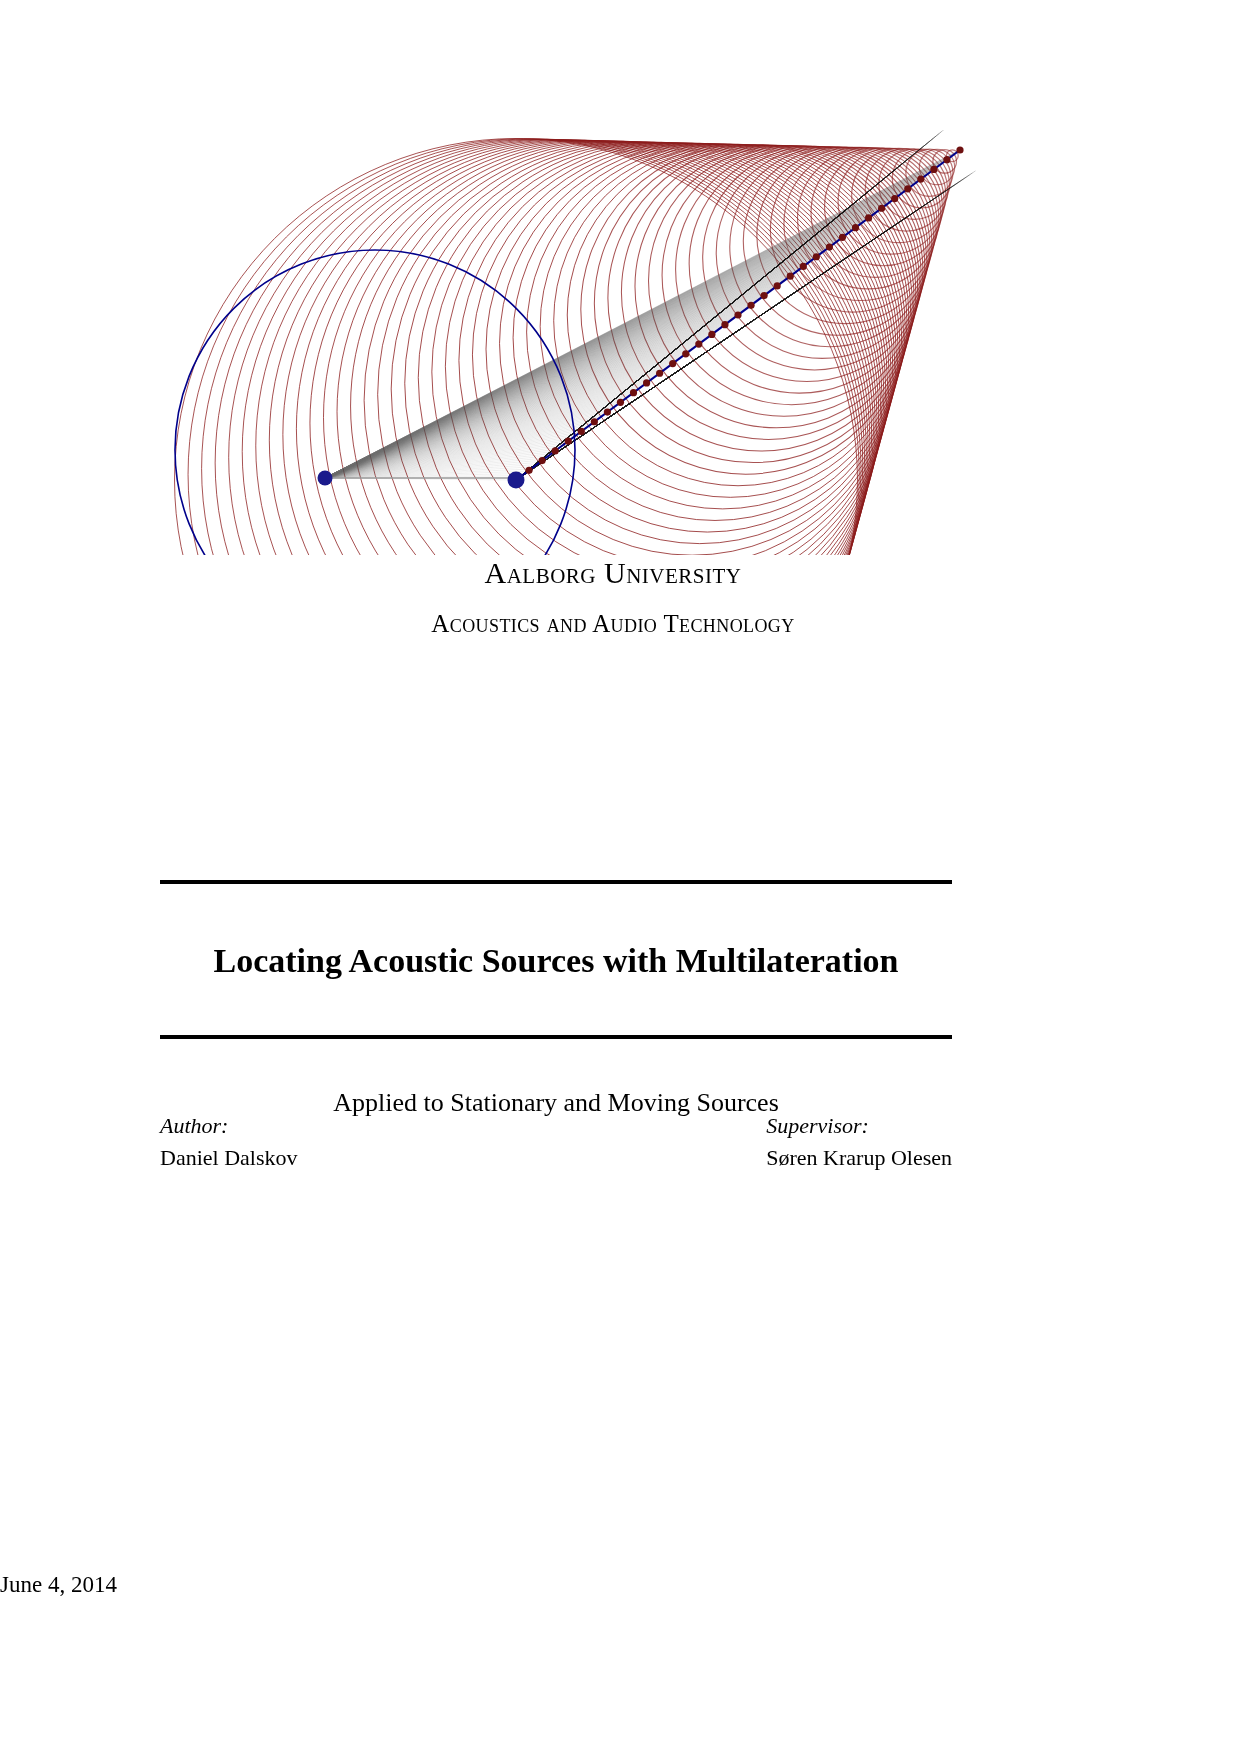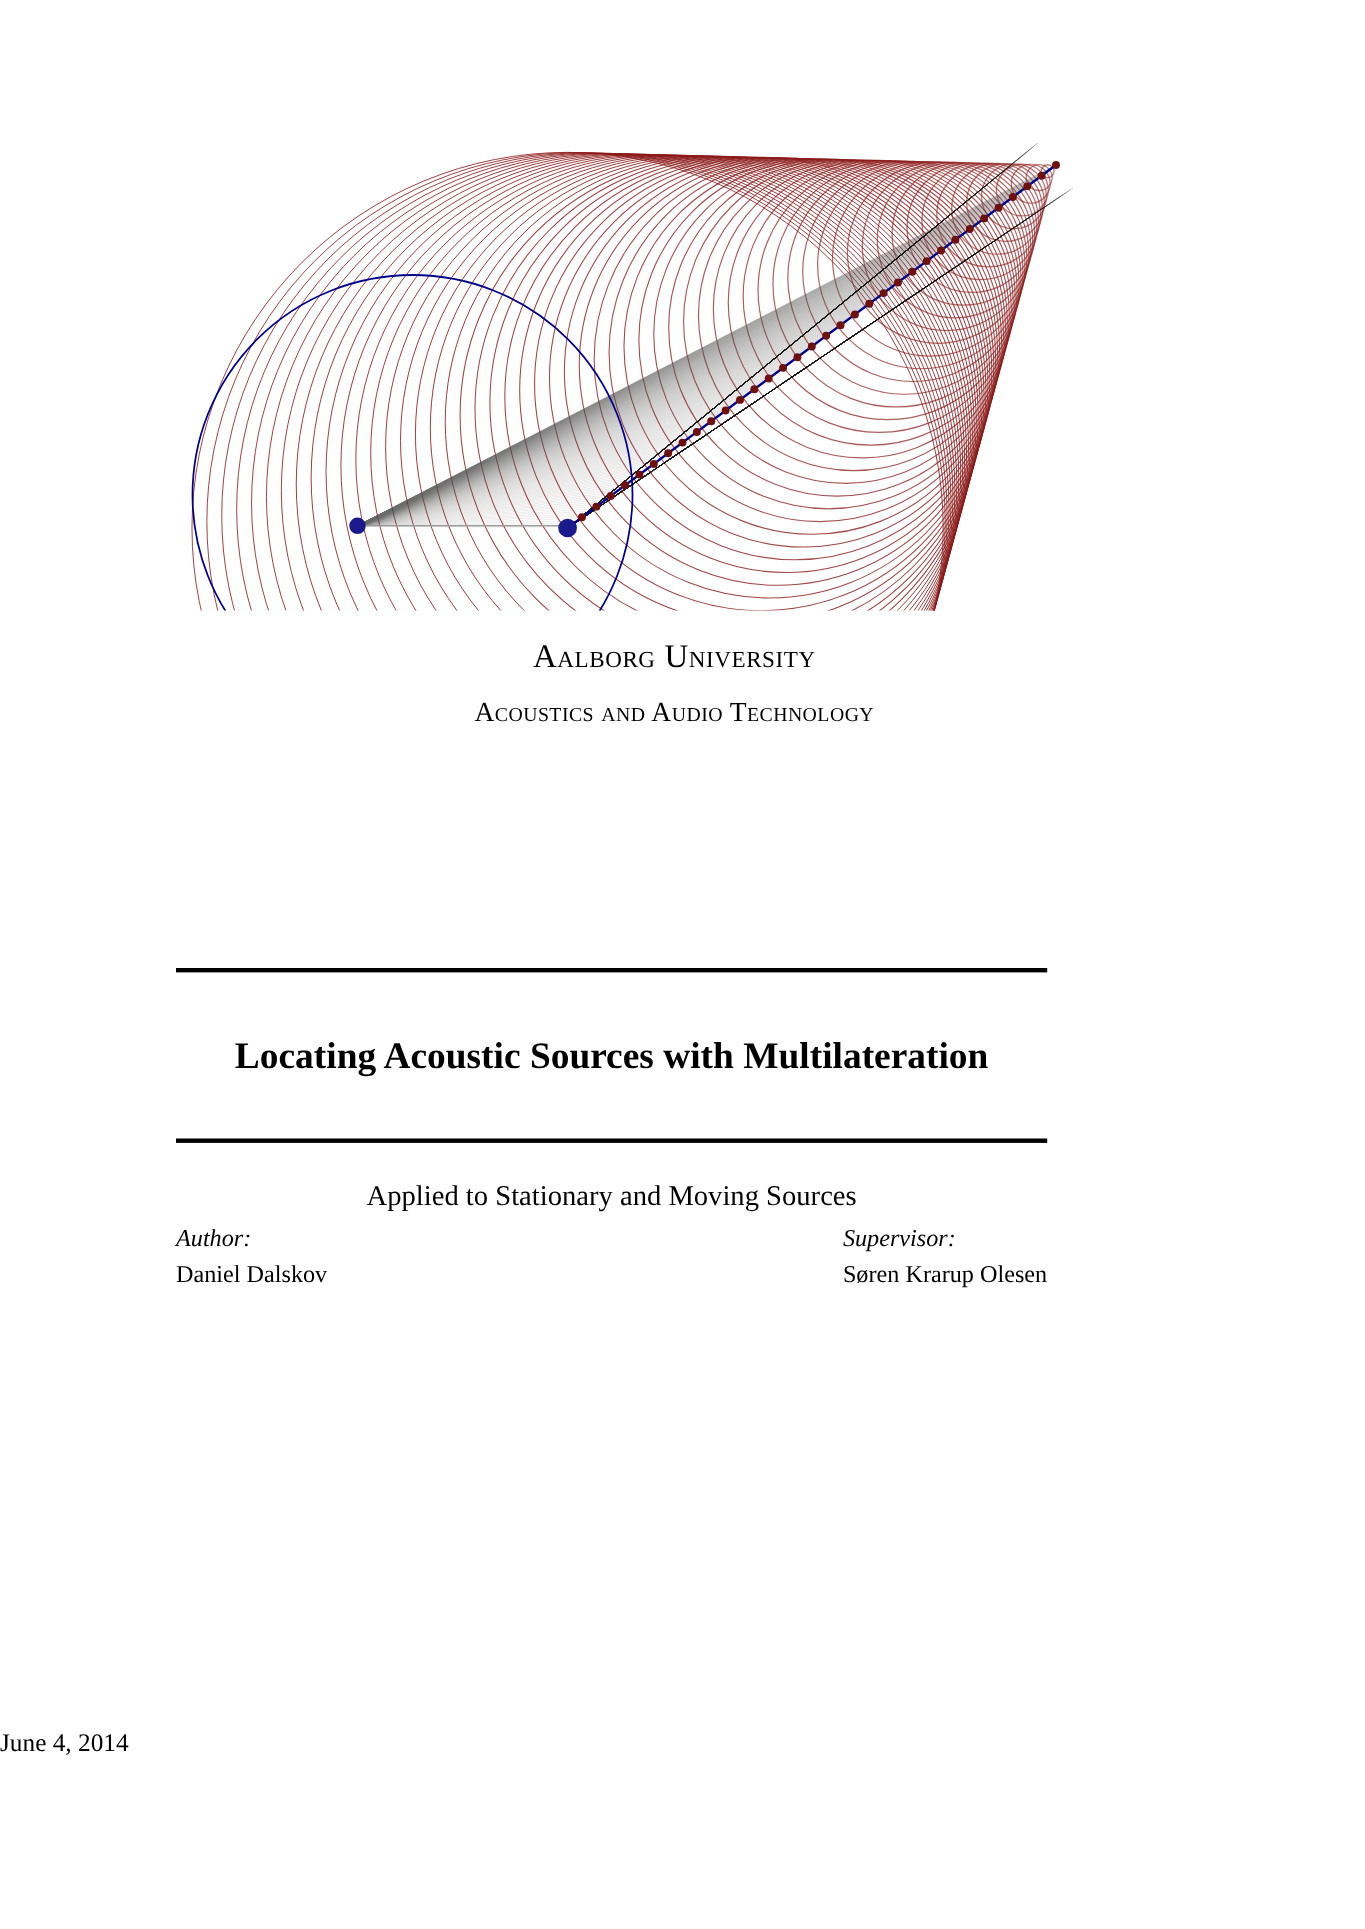--- a/index.html
+++ b/index.html
@@ -32,21 +32,21 @@
   .cover-figure svg {
     display: block;
     width: 100%;
     height: 100%;
   }
 
   
   .institution-block {
     position: absolute;
     left: 0;
-    top: 578px;
+    top: 554px;
     width: 1226px;
     text-align: center;
   }
   .university-name {
     font-size: 30px;
     letter-spacing: 0.5px;
     line-height: 1.25;
     font-variant: small-caps;
     white-space: pre;
   }
@@ -79,21 +79,21 @@
   .main-title {
     font-size: 34px;
     font-weight: bold;
     line-height: 1.2;
     padding: 34px 0 31px 0;
     white-space: nowrap;
   }
   .subtitle {
     font-size: 26px;
     line-height: 1.25;
-    padding-top: 32px;
+    padding-top: 48px;
     text-align: center;
   }
 
   
   .people-block {
     position: absolute;
     left: 160px;
     top: 1110px;
     width: 792px;
     display: flex;

